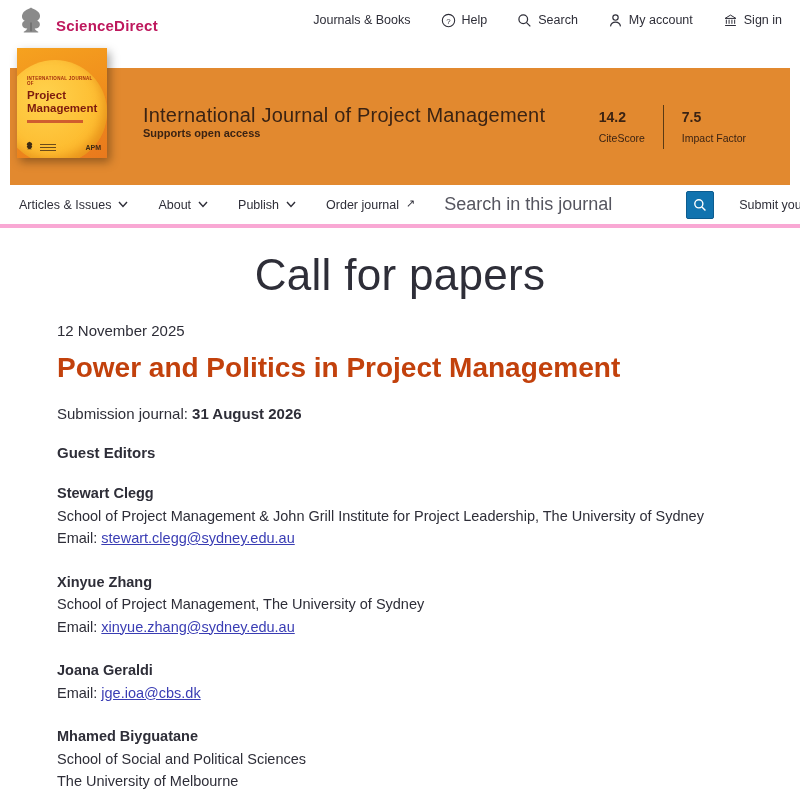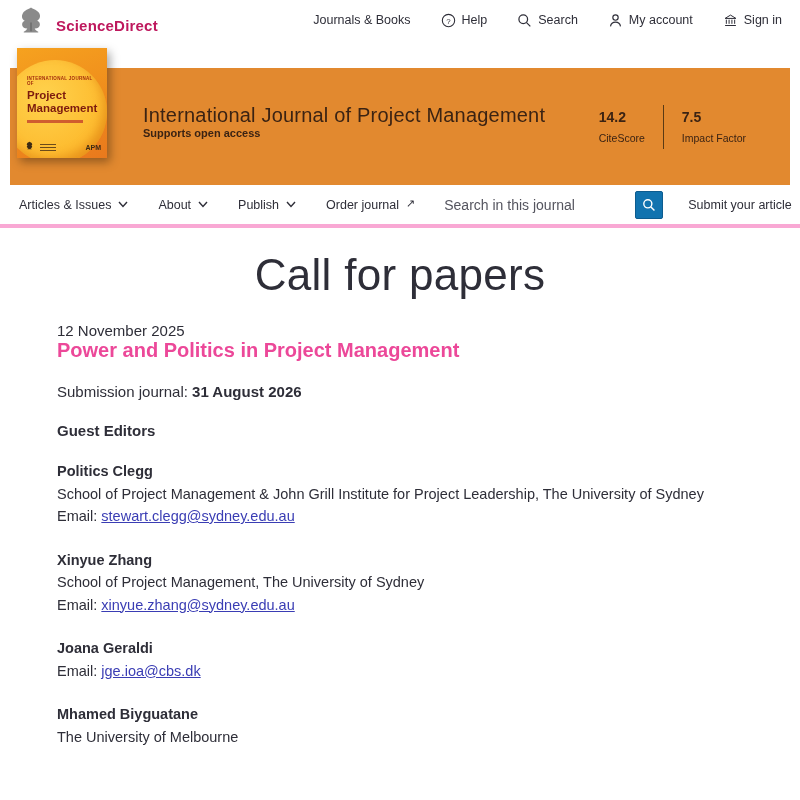--- a/index.html
+++ b/index.html
@@ -49,33 +49,33 @@
 
   
   .nav { height:43px; display:flex; align-items:stretch; border-bottom:4px solid #f9a8d4;
     font-size:12.5px; padding-left:4px; }
   .nav-item { display:flex; align-items:center; gap:7px; padding:0 15px; cursor:pointer;
     color:#2e2e38; text-decoration:none; white-space:nowrap; }
   .nav-item svg { width:10px; height:7px; }
   .ext-arrow { font-size:11px; position:relative; top:-1px; }
   .v-div { width:1px; background:#e3e3e3; margin:8px 0; }
   .search-wrap { flex:1; display:flex; align-items:center; padding:0 10px 0 14px; gap:10px; }
-  .search-input { flex:1; border:none; outline:none; font-size:14px;
+  .search-input { flex:1; border:none; outline:none; font-size:18px;
     font-family:"Liberation Sans",sans-serif; color:#2e2e38; background:transparent; }
   .search-input::placeholder { color:#55555f; opacity:1; }
   .search-btn { width:28px; height:28px; background:#1173af; border:1px solid #0d5c8f;
     border-radius:2px; display:flex; align-items:center; justify-content:center; cursor:pointer; }
   .search-btn svg { width:14px; height:14px; }
 
   
   .page-title { text-align:center; font-size:44px; font-weight:300; color:#2e2e38;
     margin-top:22px; letter-spacing:.3px; }
   .content { margin:0 57px; }
   .date { font-size:15px; margin-top:22px; }
-  .article-title { font-size:20px; font-weight:700; margin-top:0; color:#ec4899; }
+  .article-title { font-size:28px; font-weight:700; margin-top:13px; color:#c2410c; }
   .deadline { font-size:15px; margin-top:21px; }
   .deadline b { font-weight:700; }
   .guest-heading { font-size:15px; font-weight:700; margin-top:22px; }
   .editor { margin-top:21px; font-size:14.5px; line-height:22.5px; }
   .editor-name { font-weight:700; }
   a.email-link { color:#3a3db4; text-decoration:underline; }
 </style>
 </head>
 <body>
 
@@ -213,21 +213,21 @@
   <div class="content">
     <div class="date">12 November 2025</div>
     <h2 class="article-title">Power and Politics in Project Management</h2>
     <div class="deadline">
       <span>Submission journal: </span><b>31 August 2026</b>
     </div>
 
     <div class="guest-heading">Guest Editors</div>
 
     <div class="editor">
-      <div class="editor-name">Politics Clegg</div>
+      <div class="editor-name">Stewart Clegg</div>
       <div>School of Project Management &amp; John Grill Institute for Project Leadership, The University of Sydney</div>
       <div>
         <span>Email: </span><a class="email-link">stewart.clegg@sydney.edu.au</a>
       </div>
     </div>
 
     <div class="editor">
       <div class="editor-name">Xinyue Zhang</div>
       <div>School of Project Management, The University of Sydney</div>
       <div>
@@ -237,19 +237,20 @@
 
     <div class="editor">
       <div class="editor-name">Joana Geraldi</div>
       <div>
         <span>Email: </span><a class="email-link">jge.ioa@cbs.dk</a>
       </div>
     </div>
 
     <div class="editor">
       <div class="editor-name">Mhamed Biyguatane</div>
+      <div>School of Social and Political Sciences</div>
       <div>The University of Melbourne</div>
       <div>
         
       </div>
     </div>
   </div>
 </main>
 
 </body></html>

